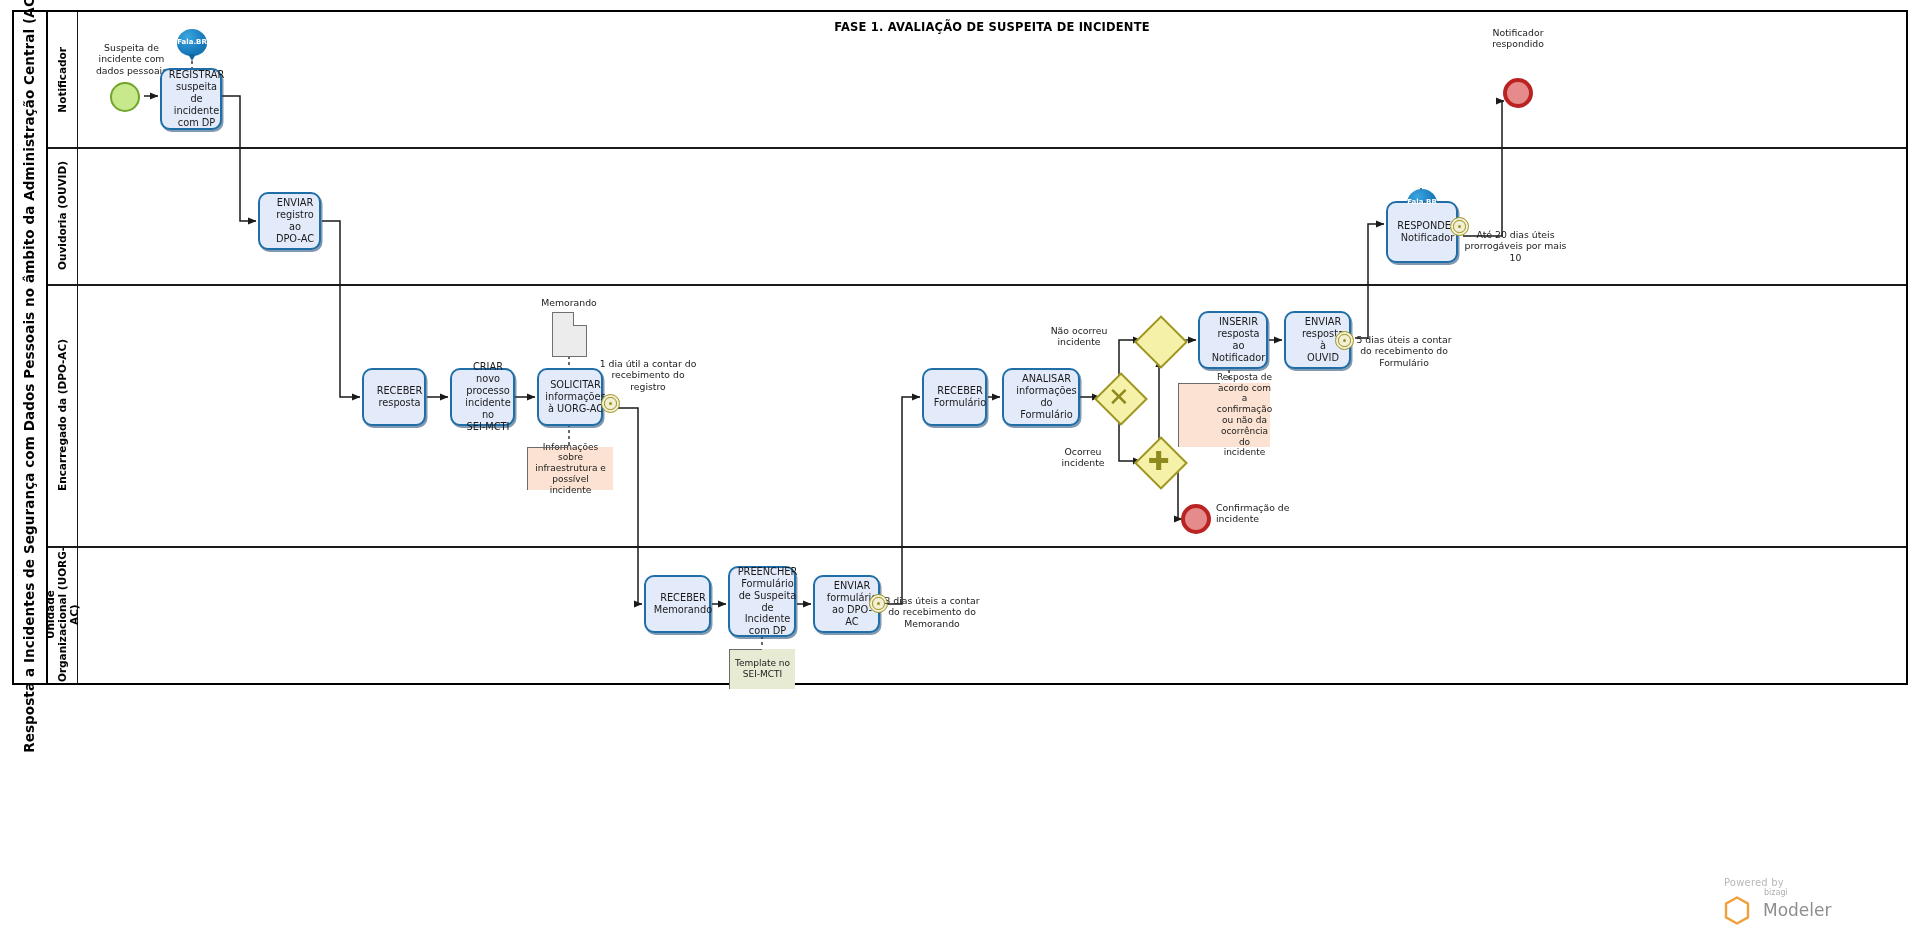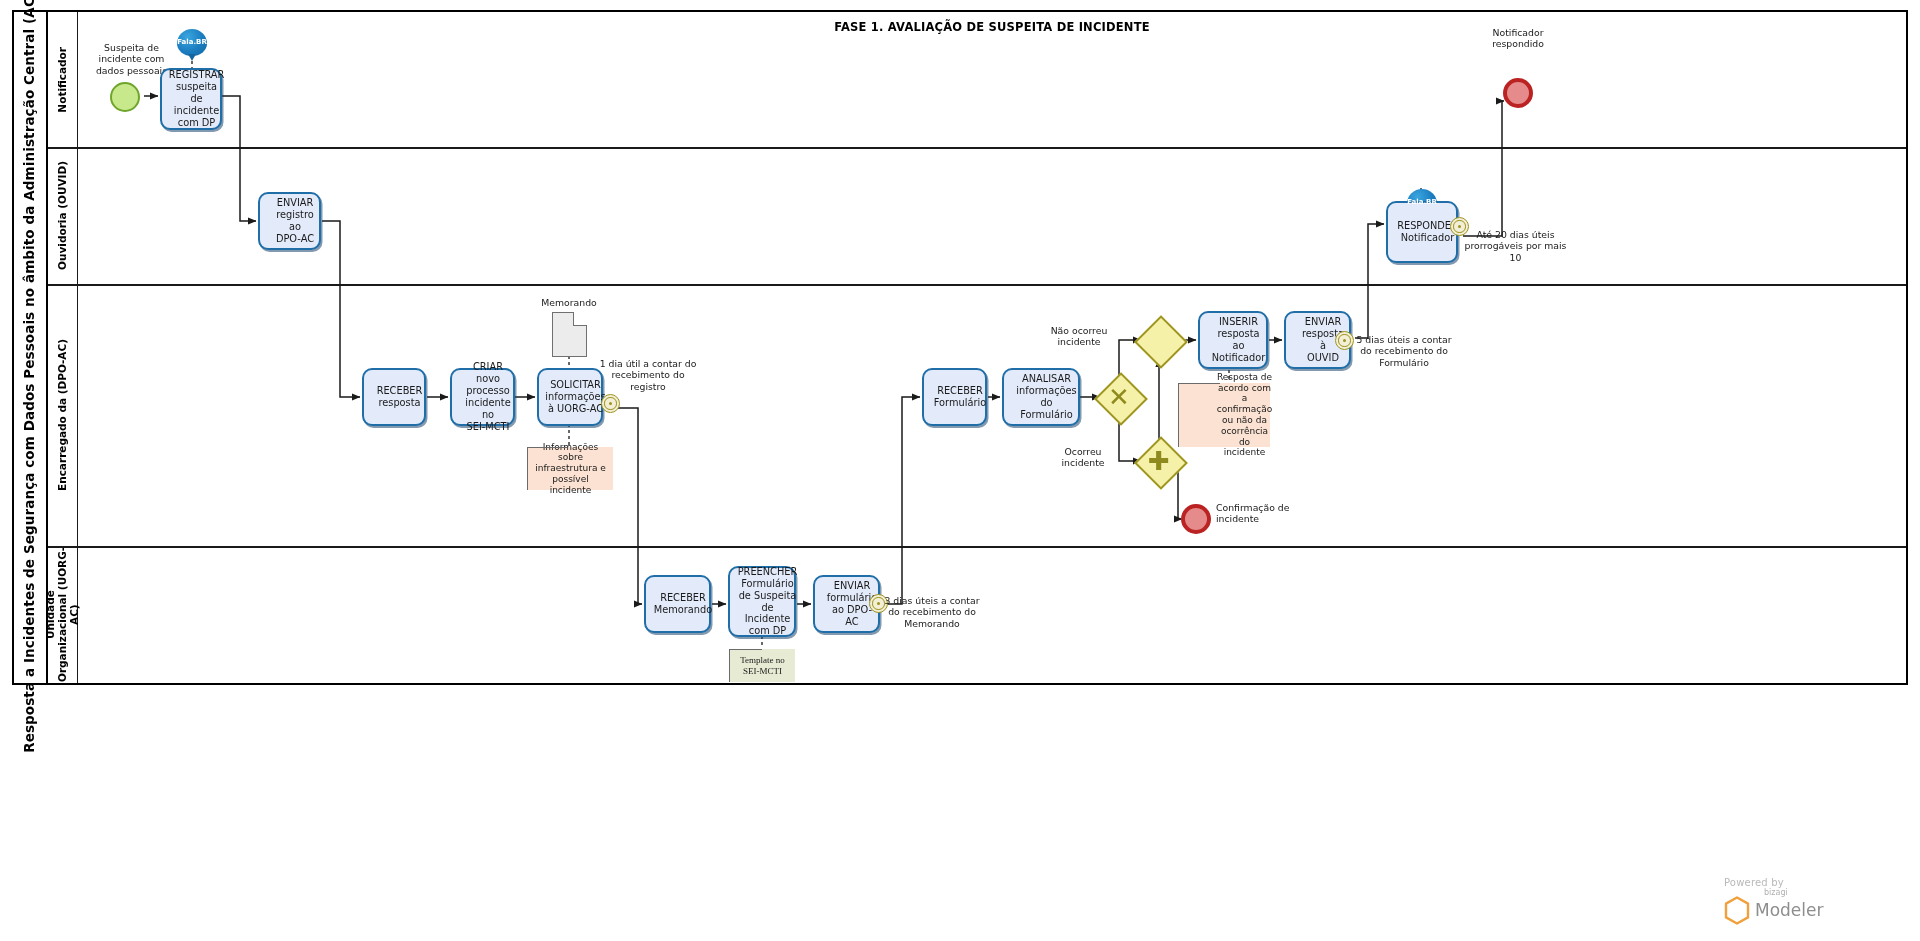--- a/index.html
+++ b/index.html
@@ -69,21 +69,21 @@
                  width:0;height:0;border-left:4px solid transparent;border-right:4px solid transparent;
                  border-top:7px solid #14669e;}
   .falabr-txt{font-size:7px;font-weight:bold;color:#fff;line-height:1;position:relative;z-index:2;}
 
   
   #wires{position:absolute;left:0;top:0;width:1920px;height:941px;pointer-events:none;}
 
   
   .wm{position:absolute;display:flex;flex-direction:column;align-items:flex-start;}
   .wm-powered{font-size:10px;color:#b9b9b9;letter-spacing:.2px;}
-  .wm-row{display:flex;align-items:center;gap:5px;margin-top:1px;}
+  .wm-row{display:flex;align-items:center;gap:13px;margin-top:1px;}
   .wm-hex{width:26px;height:29px;}
   .wm-name{font-size:17px;color:#8e8e8e;line-height:1;}
   .wm-bizagi{font-size:8px;color:#b0b0b0;margin-left:40px;margin-bottom:-2px;}
 </style>
 </head>
 <body>
 
 <div id="canvas">
 
   <div class="abs pool" style="left:12px;top:10px;width:1896px;height:675px;"></div>
@@ -353,21 +353,21 @@
   <div class="abs task" style="left:728px;top:566px;width:68px;height:71px;">
     <div class="task-lbl">
       <span>PREENCHER</span><br>
       <span>Formulário</span><br>
       <span>de Suspeita</span><br>
       <span>de Incidente</span><br>
       <span>com DP</span>
     </div>
   </div>
 
-  <div class="abs annot annot-green" style="left:729px;top:649px;width:66px;height:33px;font-family:Liberation Serif, serif;">
+  <div class="abs annot annot-green" style="left:729px;top:649px;width:66px;height:40px;">
     <div class="annot-lbl">Template no SEI-MCTI</div>
   </div>
   <div class="abs annot-cap" style="left:729px;top:649px;width:33px;"></div>
 
   <div class="abs task" style="left:813px;top:575px;width:67px;height:58px;">
     <div class="task-lbl">
       <span>ENVIAR</span><br>
       <span>formulário</span><br>
       <span>ao DPO-AC</span>
     </div>

